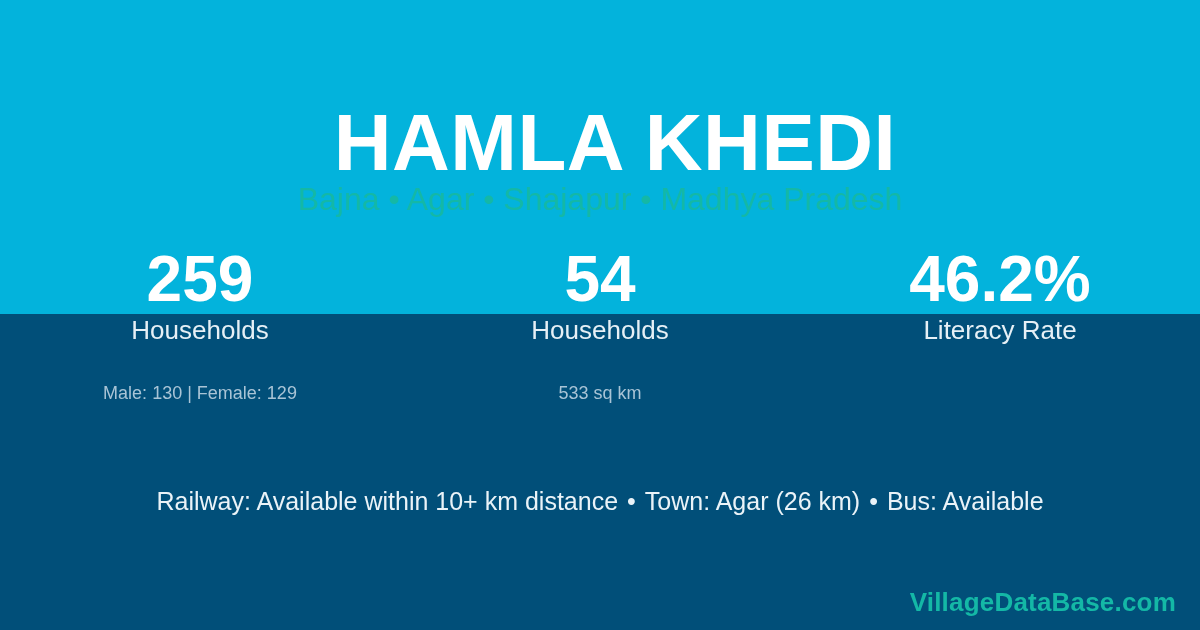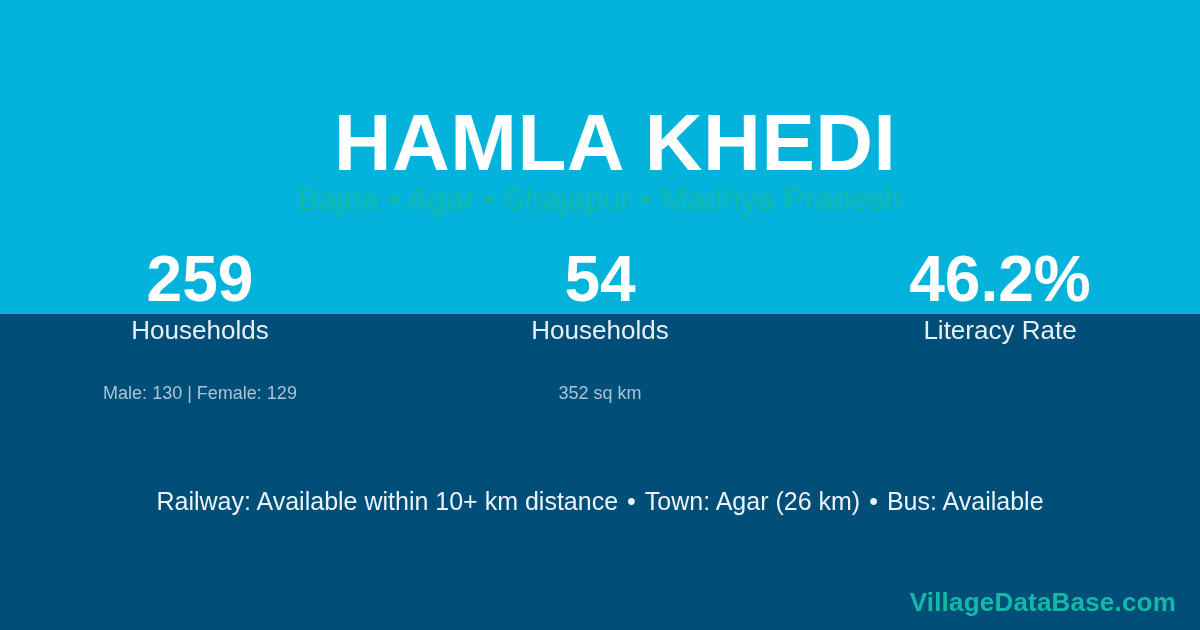--- a/index.html
+++ b/index.html
@@ -178,21 +178,21 @@
 
     <div class="stat stat-pop">
       <div class="stat-value">259</div>
       <div class="stat-label">Households</div>
       <div class="stat-sub">Male: 130 | Female: 129</div>
     </div>
 
     <div class="stat stat-hh">
       <div class="stat-value">54</div>
       <div class="stat-label">Households</div>
-      <div class="stat-sub">352 sq km</div>
+      <div class="stat-sub">533 sq km</div>
     </div>
 
     <div class="stat stat-lit">
       <div class="stat-value">46.2%</div>
       <div class="stat-label">Literacy Rate</div>
     </div>
 
   </div>
 
   <div class="facilities">

